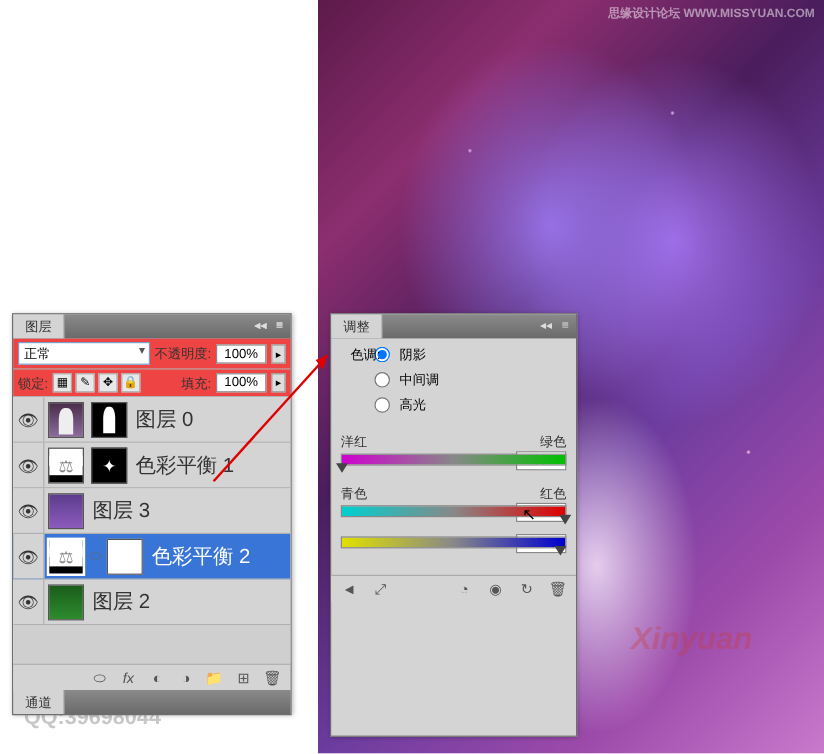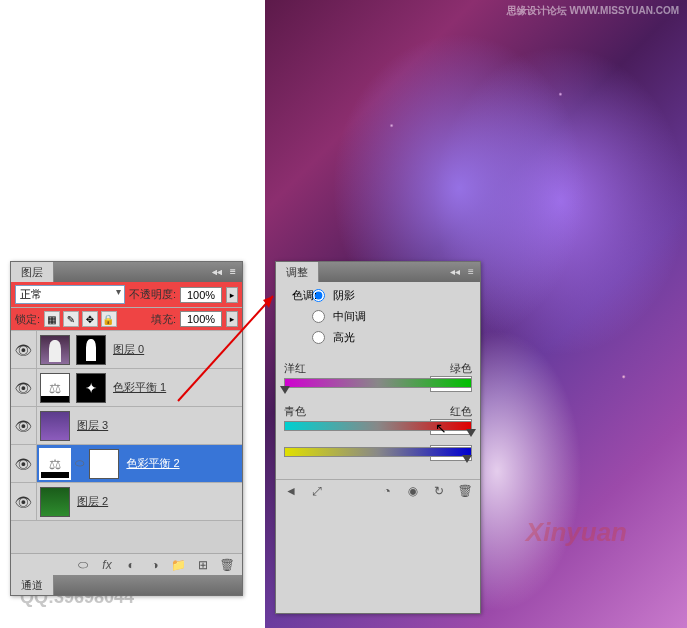--- a/index.html
+++ b/index.html
@@ -198,24 +198,23 @@
 .thumb.adjust::after { content: "⚖"; position: absolute; color: #888; background:#fff; width:100%; text-align:center;}
 .thumb.mask { background: #fff; }
 .thumb.mask-black { background: #000; }
 .thumb.butterfly { background: #000; color:#fff;}
 .thumb.green { background: linear-gradient(#1a5c1a, #2e8c2e); }
 .thumb.purple { background: linear-gradient(#5c3c8c, #8c5cbc); }
 .thumb.figure { background: linear-gradient(#4a2c4a, #8c6c9c); position: relative; }
 .thumb.figure::after{content:"";position:absolute;left:8px;top:4px;width:12px;height:22px;background:#eee;border-radius:40% 40% 0 0;}
 .link-icon { color: #666; font-size: 11px; margin: 0 2px; }
 .layer-label {
-  font-size: 11px;
+  font-size: 17px;
   color: #333;
   padding-left: 4px;
-  text-decoration: underline;
 }
 .sel-border { outline: 2px solid #fff; outline-offset: -1px;}
 
 .panel-footer {
   height: 22px;
   background: #d4d4d4;
   border-top: 1px solid #aaa;
   display: flex;
   align-items: center;
   justify-content: flex-end;

